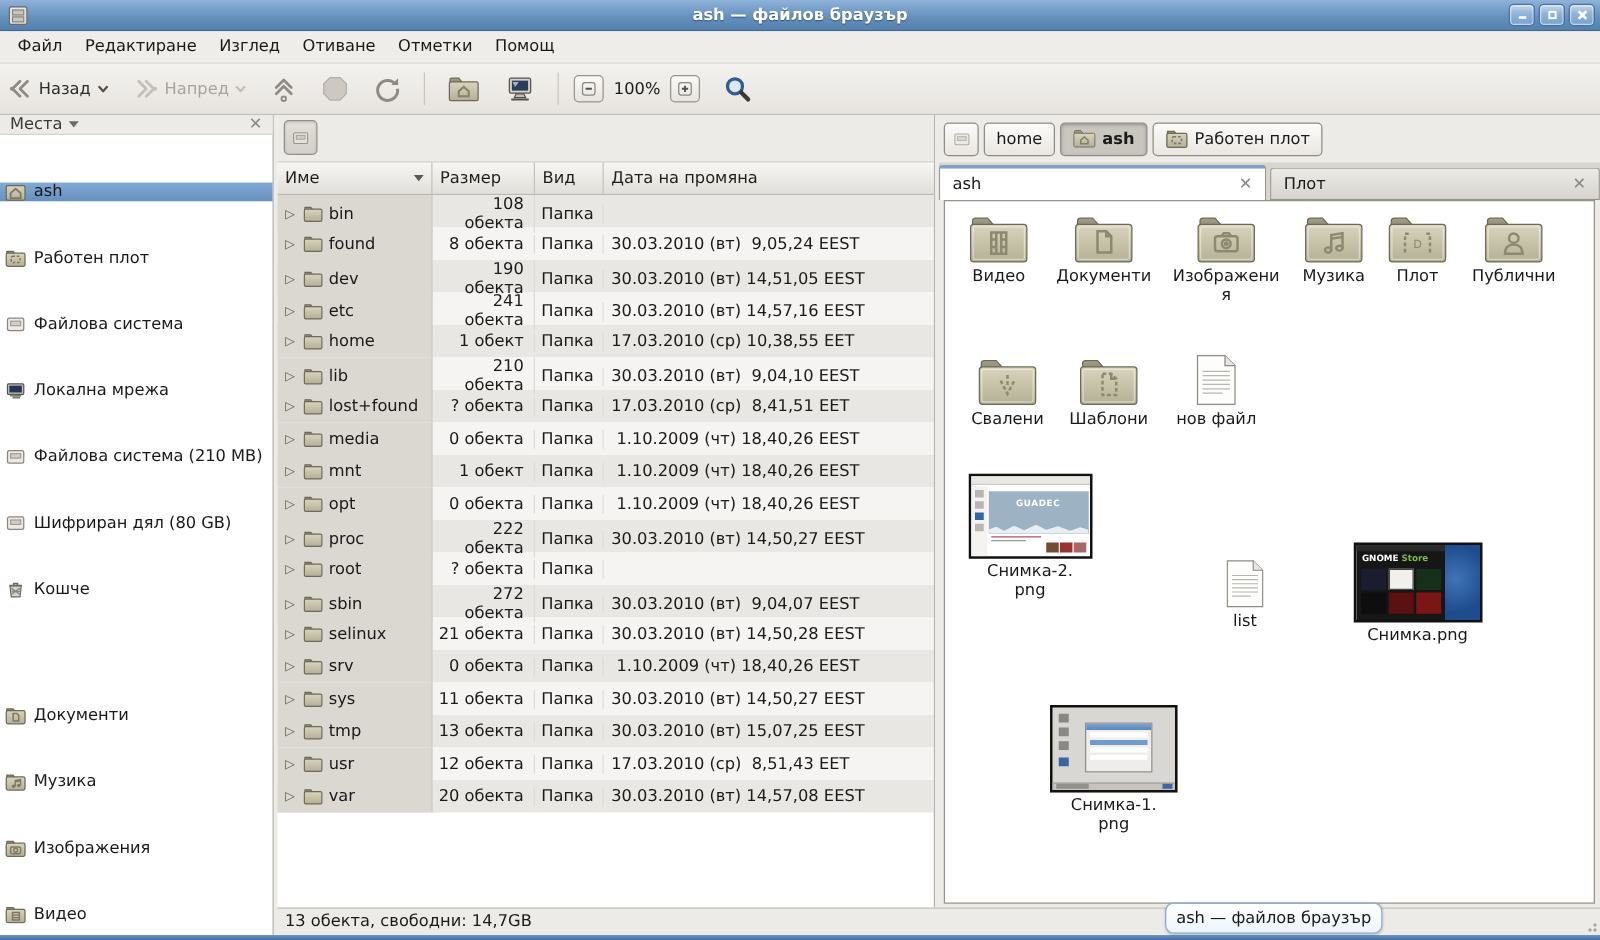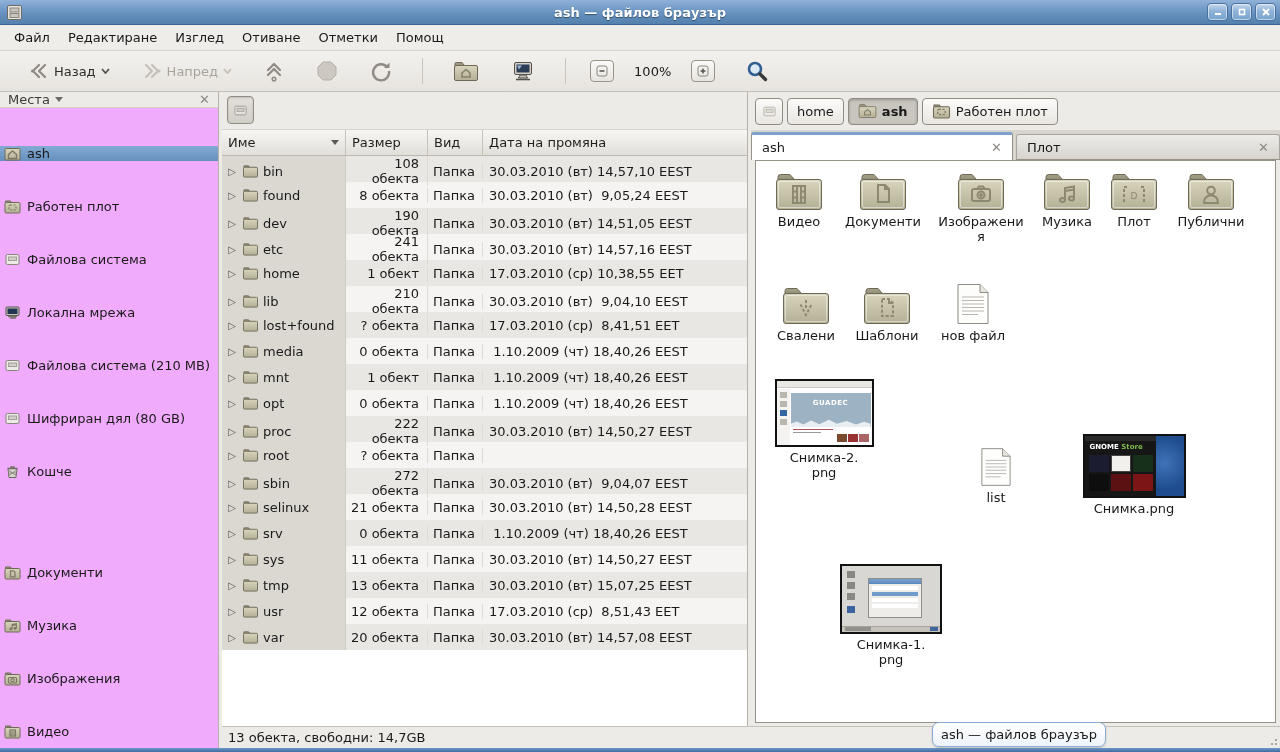--- a/index.html
+++ b/index.html
@@ -19,35 +19,35 @@
     box-shadow:inset 0 0 0 1px rgba(255,255,255,.55); display:flex; align-items:center; justify-content:center; }
 
   
   .menubar { position:absolute; left:0; top:25px; width:1280px; height:26px; background:#efedea;
     border-bottom:1px solid #d8d5cf; display:flex; align-items:center; padding:0 6px; gap:2px; }
   .menu-item { padding:3px 8px; border-radius:3px; }
 
   
   .toolbar { position:absolute; left:0; top:51px; width:1280px; height:41px;
     background:linear-gradient(#f3f1ee, #e7e4df); border-bottom:1px solid #c5c1ba;
-    display:flex; align-items:center; padding:0 23px; gap:20px; }
+    display:flex; align-items:center; padding:0 0; gap:8px; }
   .tbtn { display:flex; align-items:center; gap:5px; padding:4px 6px; border-radius:4px; color:#2d2d2b; }
   .tbtn.disabled { color:#a8a49d; }
   .tsep { width:1px; height:26px; background:#c9c5be; margin:0 4px; }
   .smallbtn { width:24px; height:22px; border:1px solid #999489; border-radius:4px;
     background:linear-gradient(#fbfaf9,#e7e4df); display:flex; align-items:center; justify-content:center; }
   .combo { height:28px; border:1px solid #948f86; border-radius:4px; background:#fff;
     display:flex; align-items:center; padding-left:9px; min-width:180px; }
   .combo .arrows { border-left:1px solid #c7c3bc; height:100%; width:24px; margin-left:10px;
     display:flex; flex-direction:column; align-items:center; justify-content:center; gap:2px; }
   .tri-up { width:0; height:0; border-left:4px solid transparent; border-right:4px solid transparent; border-bottom:5px solid #555; }
   .tri-dn { width:0; height:0; border-left:4px solid transparent; border-right:4px solid transparent; border-top:5px solid #555; }
 
   
-  .sidebar { position:absolute; left:0; top:92px; width:219px; height:656px; background:#f0abfc;
+  .sidebar { position:absolute; left:0; top:92px; width:219px; height:656px; background:#ffffff;
     border-right:1px solid #b6b2aa; display:flex; flex-direction:column;gap:38px; }
   .side-head { height:30px; background:#edebe7; border-bottom:1px solid #d6d3cd;
     display:flex; align-items:center; padding:0 8px; color:#3b3a36; }
   .side-head .chev { width:0; height:0; border-left:4px solid transparent; border-right:4px solid transparent; border-top:5px solid #6b6a66; margin-left:5px; }
   .side-head .x { margin-left:auto; color:#8d8a84; font-size:13px; }
   .side-item { height:23px; display:flex; align-items:center; gap:6px; padding-left:4px; white-space:nowrap; }
   .side-item.selected { background:linear-gradient(#84aad3,#6690bf); }
   .side-sep { height:1px; background:#dcd9d4; margin:5px 2px; }
 
   .midpane { position:absolute; left:222px; top:92px; width:526px; height:634px; background:#fff; border-right:1px solid #b6b2aa; }
@@ -406,21 +406,20 @@
         <span class="cell-name">
           <span class="expander">▷</span>
           <svg width="17" height="14" viewBox="0 0 17 15">
             <path d="M1.5 4V2h5l1.5 2" fill="url(#gft)" stroke="#6e6a57"></path>
             <rect x="1" y="3.5" width="15" height="10.5" rx="1.2" fill="url(#gf)" stroke="#6e6a57"></rect>
           </svg>
           <span class="nm">bin</span>
         </span>
         <span class="cell-size">108 обекта</span>
         <span class="cell-type">Папка</span>
-        <span class="cell-date">30.03.2010 (вт) 14,57,10 EEST</span>
       </div>
         <div class="trow">
         <span class="cell-name">
           <span class="expander">▷</span>
           <svg width="17" height="14" viewBox="0 0 17 15">
             <path d="M1.5 4V2h5l1.5 2" fill="url(#gft)" stroke="#6e6a57"></path>
             <rect x="1" y="3.5" width="15" height="10.5" rx="1.2" fill="url(#gf)" stroke="#6e6a57"></rect>
           </svg>
           <span class="nm">found</span>
         </span>

